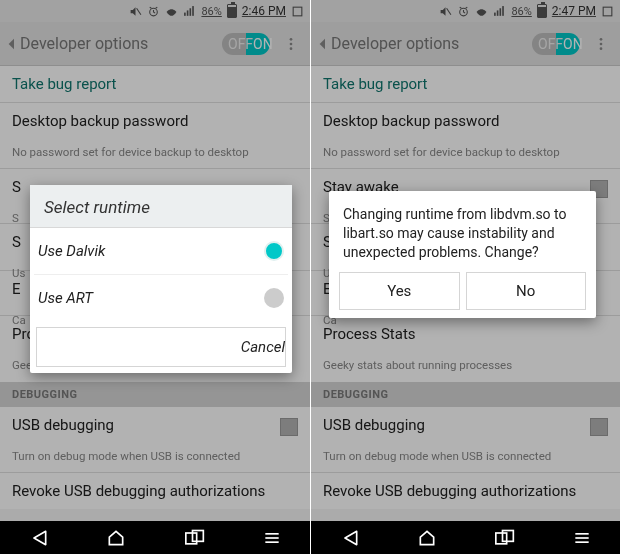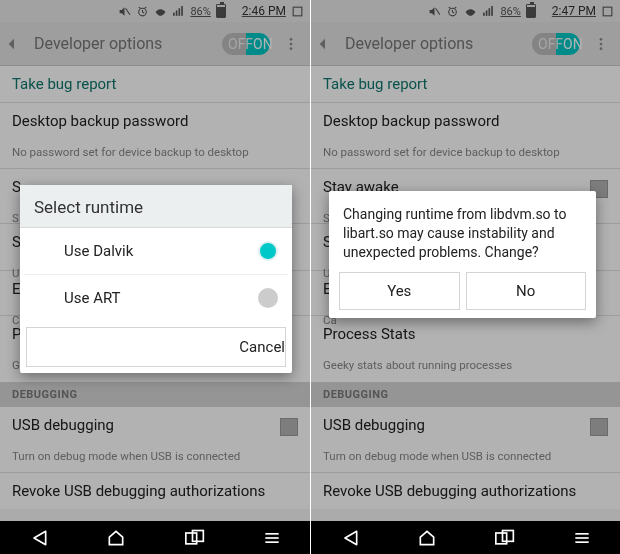--- a/index.html
+++ b/index.html
@@ -8,24 +8,24 @@
   .screen { position:relative; width:310px; height:554px; background:#f5f5f5; overflow:hidden; }
   .screen + .screen { border-left:1px solid #fff; }
   
   .status { height:22px; background:#e8e8e8; display:flex; align-items:center; justify-content:flex-end; padding:0 6px; gap:5px; color:#555; font-size:11px;text-decoration:underline; }
   .status .icn { display:inline-flex; align-items:center; }
   .status svg { width:13px; height:13px; fill:#555; }
   .batt-box { position:relative; width:10px; height:14px; border:1px solid #555; border-radius:1px; }
   .batt-box::before { content:""; position:absolute; top:-3px; left:3px; width:4px; height:2px; background:#555; }
   .batt-box::after { content:""; position:absolute; left:0; bottom:0; width:100%; height:86%; background:#555; }
   .batt-pct { font-size:11px; color:#555; }
-  .time { font-size:12px; color:#333;margin-left:11px; }
+  .time { font-size:12px; color:#333; }
   
   .actionbar { height:44px; background:#e2e2e2; border-bottom:1px solid #ccc; display:flex; align-items:center; padding:0 4px; color:#6d6d6d; }
-  .ab-back { display:flex; align-items:center; gap:14px; flex:1; }
+  .ab-back { display:flex; align-items:center; gap:0; flex:1; }
   .ab-back svg { width:16px; height:16px; fill:#888; }
   .ab-title { font-size:16px; color:#777; }
   .toggle { width:48px; height:22px; border-radius:11px; background:linear-gradient(to right,#bdbdbd 50%,#00c8c8 50%); position:relative; display:flex; align-items:center; justify-content:space-between; padding:0 6px; font-size:14px; color:#fff; }
   .toggle .off { color:#eee; }
   .ab-more { width:30px; display:flex; align-items:center; justify-content:center; margin-left:6px; }
   .ab-more svg { fill:#888; }
   .dim { position:absolute; inset:0; background:rgba(0,0,0,0.3); }
   
   .list { position:absolute; top:66px; left:0; right:0; bottom:33px; overflow:hidden; }
   .row { padding:9px 12px; background:#fff; }
@@ -34,23 +34,23 @@
   .ttl { font-size:15px; color:#222; }
   .sub { font-size:11.5px; color:#888; margin-top:15px; line-height:1.25; }
   .row-check { display:flex; align-items:flex-start; gap:16px; }
   .row-check .txt { flex:1; }
   .chk { width:18px; height:18px; background:#b3b3b3; border:1px solid #9a9a9a; margin-top:2px; }
   .cat-header { background:#d6d6d6; color:#7a7a7a; font-size:11px; font-weight:bold; padding:6px 12px; letter-spacing:0.5px; }
   
   .nav { position:absolute; left:0; right:0; bottom:0; height:33px; background:#000; display:flex; align-items:center; justify-content:space-around; }
   .nav svg { fill:none; stroke:#fff; stroke-width:2; }
   
-  .dialogA { position:absolute; top:185px; left:20px; right:18px; background:#fff; box-shadow:0 4px 14px rgba(0,0,0,0.4); border-radius:2px; }
+  .dialogA { position:absolute; top:185px; left:30px; right:18px; background:#fff; box-shadow:0 4px 14px rgba(0,0,0,0.4); border-radius:2px;font-style:italic; }
   .dlgA-title { font-size:17px; color:#333; padding:12px 14px 10px; background:#eceff0; border-bottom:1px solid #d8d8d8;}
-  .dlgA-opt { display:flex; align-items:center; padding:13px 14px; font-size:15px; color:#222;margin-left:30px; }
+  .dlgA-opt { display:flex; align-items:center; padding:13px 8px; font-size:15px; color:#222; }
   .dlgA-opt span { flex:1; }
   .radio { width:20px; height:20px; border-radius:50%; }
   .radio.on { background:#00c8c8; border:2px solid #e0f0ef;}
   .radio.off { background:#ccc; }
   .dlgA-sep { height:1px; background:#eee; margin:0 4px; }
   .dlgA-cancel { margin:6px; border:1px solid #d5d5d5; text-align:right; padding:10px 0; font-size:15px; color:#222; background:#fff; }
   
   .dialogB { position:absolute; top:191px; left:18px; right:24px; background:#fff; box-shadow:0 4px 14px rgba(0,0,0,0.4); border-radius:2px; padding:10px 10px 8px; }
   .dlgB-msg { font-size:14px; color:#222; line-height:1.35; padding:4px 4px 10px; }
   .dlgB-btns { display:flex; gap:6px; }

